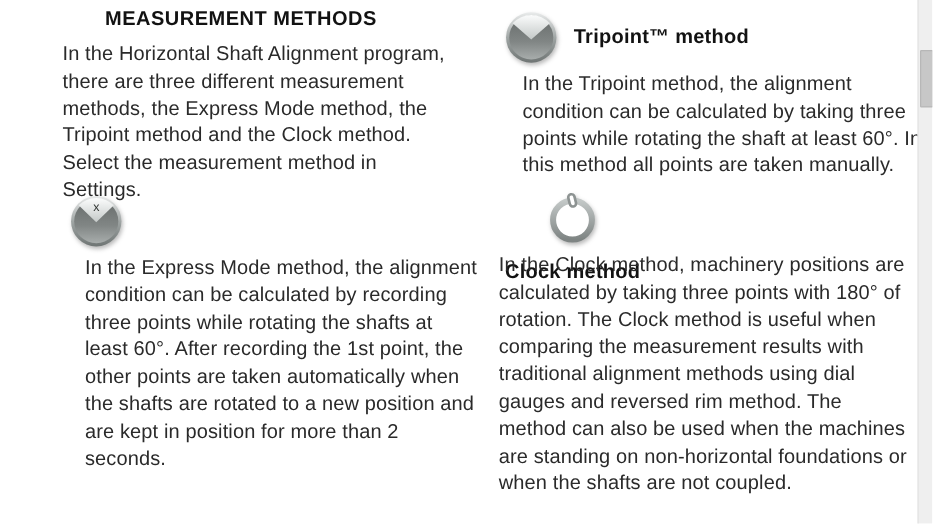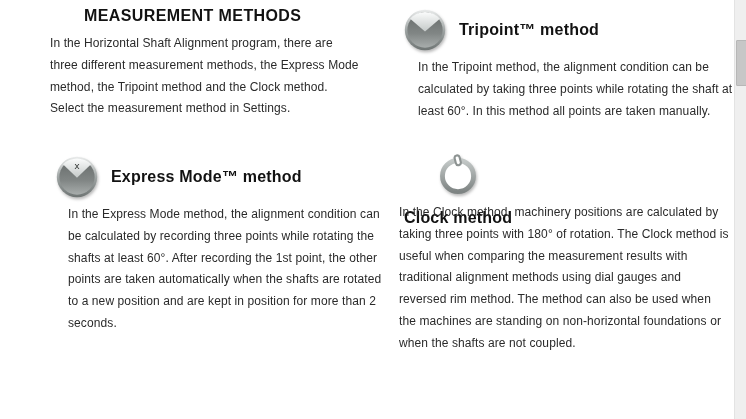--- a/index.html
+++ b/index.html
@@ -7,21 +7,21 @@
     position:relative;width:746px;height:419px;background:#ffffff;
     font-family:"Liberation Sans", sans-serif;overflow:hidden;
     color:var(--text,#262626);
   }
   .abs{position:absolute;}
   h1.page-title{
     margin:0;font-size:16px;font-weight:700;letter-spacing:.4px;
     color:var(--heading,#121212);
   }
   .body{
-    margin:0;font-size:12px;line-height:21.8px;color:var(--text,#262626);
+    margin:0;font-size:16px;line-height:21.8px;color:var(--text,#262626);
     letter-spacing:.1px;
   }
   .method-heading{display:flex;align-items:center;gap:13px;}
   .method-heading .mh{
     font-size:16px;font-weight:700;color:var(--heading,#121212);letter-spacing:.2px;
   }
   .m-icon{filter:drop-shadow(1px 2px 1.5px rgba(0,0,0,.28));flex:0 0 auto;}
   
   .scrollbar{
     position:absolute;top:0;right:0;width:11px;height:419px;
@@ -64,21 +64,20 @@
 
   <p class="body abs" style="left:50px;top:33px;width:312px;">In the Horizontal Shaft Alignment program, there are three different measurement methods, the Express Mode method, the Tripoint method and the Clock method. Select the measurement method in Settings.</p>
 
   <div class="method-heading abs" style="left:56px;top:156px;">
     <svg class="m-icon" width="42" height="42" viewBox="0 0 40 40">
       <circle cx="20" cy="20" r="19.2" fill="url(#rimGrad)"></circle>
       <circle cx="20" cy="20" r="16.8" fill="url(#faceGrad)"></circle>
       <path d="M20,20.8 L6.6,7.9 A19 19 0 0 1 33.4,7.9 Z" fill="url(#wedgeGrad)"></path>
       <text x="20" y="12.5" text-anchor="middle" font-size="9.5" font-family="Liberation Sans, sans-serif" fill="#2e3230">x</text>
     </svg>
-    <span class="mh">Express Mode™ method</span>
   </div>
 
   <p class="body abs" style="left:68px;top:204px;width:316px;">In the Express Mode method, the alignment condition can be calculated by recording three points while rotating the shafts at least 60°. After recording the 1st point, the other points are taken automatically when the shafts are rotated to a new position and are kept in position for more than 2 seconds.</p>
 
   <div class="method-heading abs" style="left:404px;top:9px;">
     <svg class="m-icon" width="42" height="42" viewBox="0 0 40 40">
       <circle cx="20" cy="20" r="19.2" fill="url(#rimGrad)"></circle>
       <circle cx="20" cy="20" r="16.8" fill="url(#faceGrad)"></circle>
       <path d="M20,21.5 L5.8,9.2 A19 19 0 0 1 34.2,9.2 Z" fill="url(#wedgeGrad)"></path>
     </svg>

